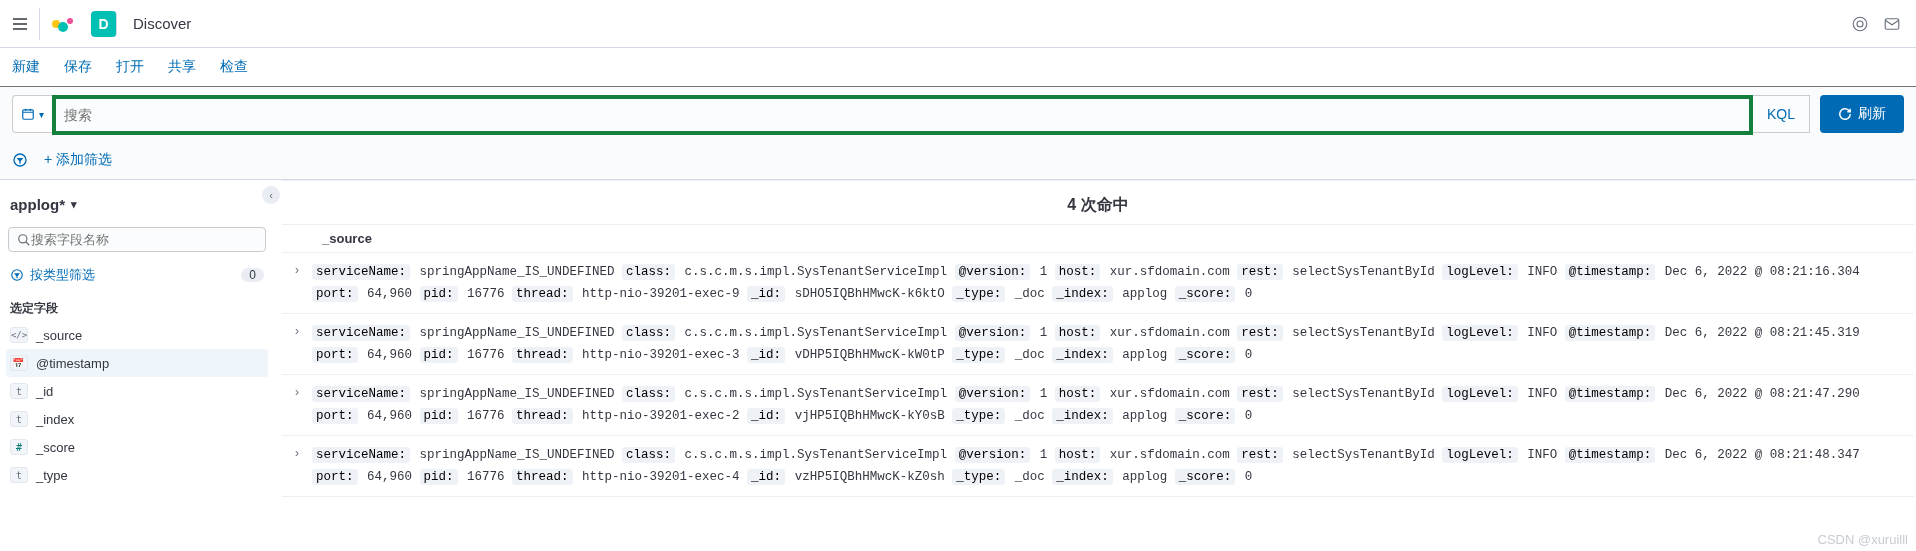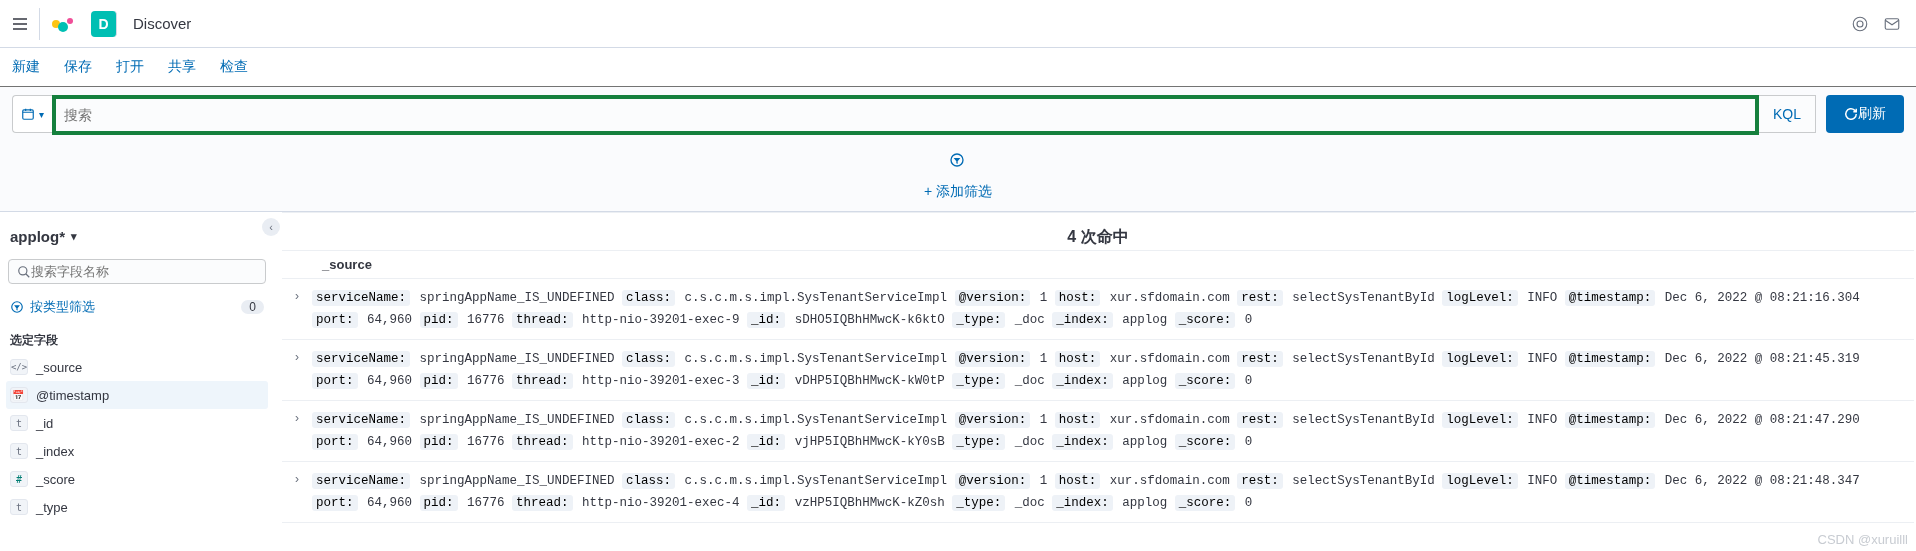--- a/index.html
+++ b/index.html
@@ -17,41 +17,41 @@
 .header-icon { width: 32px; height: 32px; display: flex; align-items: center; justify-content: center; cursor: pointer; color: #69707d; }
 .toolbar { display: flex; align-items: center; gap: 24px; padding: 10px 12px; border-bottom: 1px solid #737373; font-size: 14px; }
 .toolbar a { color: #006bb4; text-decoration: none; cursor: pointer; }
 .search-row { display: flex; align-items: stretch; padding: 8px 12px; gap: 0; background: #fafbfd; }
 .calendar-btn { height: 38px; border: 1px solid #c9cbcd; background: #fff; display: flex; align-items: center; padding: 0 8px; border-radius: 4px 0 0 4px; color: #006bb4; cursor: pointer; border-right: 0; }
 .calendar-btn svg { width: 14px; height: 14px; }
 .calendar-btn .chev { margin-left: 4px; font-size: 10px; }
 .search-box { flex: 1; height: 40px; border: 4px solid #15803d; background: #fbfcfd; display: flex; align-items: center; padding: 0 8px; color: #69707d; }
 .search-box input { border: none; outline: none; background: transparent; flex: 1; font-size: 14px; }
 .kql { height: 38px; display: flex; align-items: center; padding: 0 14px; color: #006bb4; border: 1px solid #c9cbcd; border-left: 0; background: #fbfcfd; cursor: pointer; }
-.refresh-btn { height: 38px; background: #006bb4; color: #fff; border: none; padding: 0 18px; display: flex; align-items: center; border-radius: 4px; margin-left: 10px; cursor: pointer; font-size: 14px; }
-.filter-row { display: flex; align-items: center; padding: 8px 12px 10px; gap: 14px; border-bottom: 1px solid #d3dae6; background: #fafbfd; flex-direction: column; }
+.refresh-btn { height: 38px; background: #006bb4; color: #fff; border: none; padding: 0 18px; display: flex; align-items: center; gap: 6px; border-radius: 4px; margin-left: 10px; cursor: pointer; font-size: 14px; }
+.filter-row { display: flex; align-items: center; padding: 8px 12px 10px; gap: 14px; border-bottom: 1px solid #d3dae6; background: #fafbfd; }
 .filter-row .funnel { color: #006bb4; width: 18px; height: 18px; display:flex; align-items:center; }
 .filter-row a { color: #006bb4; text-decoration: none; cursor: pointer; }
 .main { display: flex; min-height: 400px; }
 .sidebar { width: 280px; border-right: none; padding: 10px 12px 10px 6px; position: relative; font-size: 13px; }
 .collapse-btn { position: absolute; top: 6px; right: 0; width: 18px; height: 18px; border-radius: 50%; background: #e9edf3; color: #69707d; display: flex; align-items: center; justify-content: center; font-size: 11px; cursor: pointer; }
 .index-title { font-weight: bold; font-size: 15px; display: flex; align-items: center; gap: 6px; padding: 6px 4px; cursor: pointer; }
 .field-search { display: flex; align-items: center; border: 1px solid #c9cbcd; border-radius: 4px; padding: 4px 8px; margin: 8px 2px; background: #fbfcfd; }
 .field-search input { border: none; outline: none; flex: 1; background: transparent; font-size: 13px; }
 .type-filter { display: flex; align-items: center; justify-content: space-between; padding: 6px 4px; color: #006bb4; cursor: pointer; }
 .type-filter .badge { background: #e9edf3; color: #343741; border-radius: 9px; padding: 0 8px; font-size: 12px; }
 .section-label { font-weight: bold; font-size: 12px; margin: 10px 4px 4px; }
 .field-item { display: flex; align-items: center; gap: 8px; padding: 6px 4px; cursor: pointer; border-radius: 3px; }
 .field-item.hl { background: #eef5fb; }
 .ftype { width: 18px; height: 16px; font-size: 10px; font-family: monospace; display: flex; align-items: center; justify-content: center; border-radius: 3px; color: #6b7280; background: #f1f4f8; border: 1px solid #e3e7ee; }
 .ftype.code { font-size: 9px; }
 .ftype.num { color: #017d73; }
 .ftype.date { color: #8a6a0a; }
 .content { flex: 1; padding: 0 2px; }
-.hits-header { text-align: center; font-weight: bold; font-size: 16px; padding: 14px 0 2px; border-bottom: 1px solid #eceff3; border-top: 1px solid #eceff3; }
+.hits-header { text-align: center; font-weight: bold; font-size: 16px; padding: 14px 0 8px; border-bottom: 1px solid #eceff3; border-top: 1px solid #eceff3; }
 .col-header { padding: 6px 0 6px 40px; border-bottom: 1px solid #eceff3; font-weight: bold; font-size: 13px; }
 .doc-row { display: flex; padding: 8px 6px 8px 0; border-bottom: 1px solid #eceff3; align-items: flex-start; }
 .expand { width: 30px; color: #69707d; text-align: center; padding-top: 2px; cursor: pointer; font-size: 12px; }
 .doc-src { flex: 1; font-family: "SFMono-Regular", Consolas, "Courier New", monospace; font-size: 12.5px; line-height: 22px; color: #343741; word-break: break-word; }
 .doc-src .k { background: #eef2f7; color: #000000; padding: 1px 4px; border-radius: 3px; margin-right: 2px; }
 .watermark { position: fixed; bottom: 4px; right: 8px; color: #c8ccd2; font-size: 13px; }
 </style>
 </head>
 <body>
 

